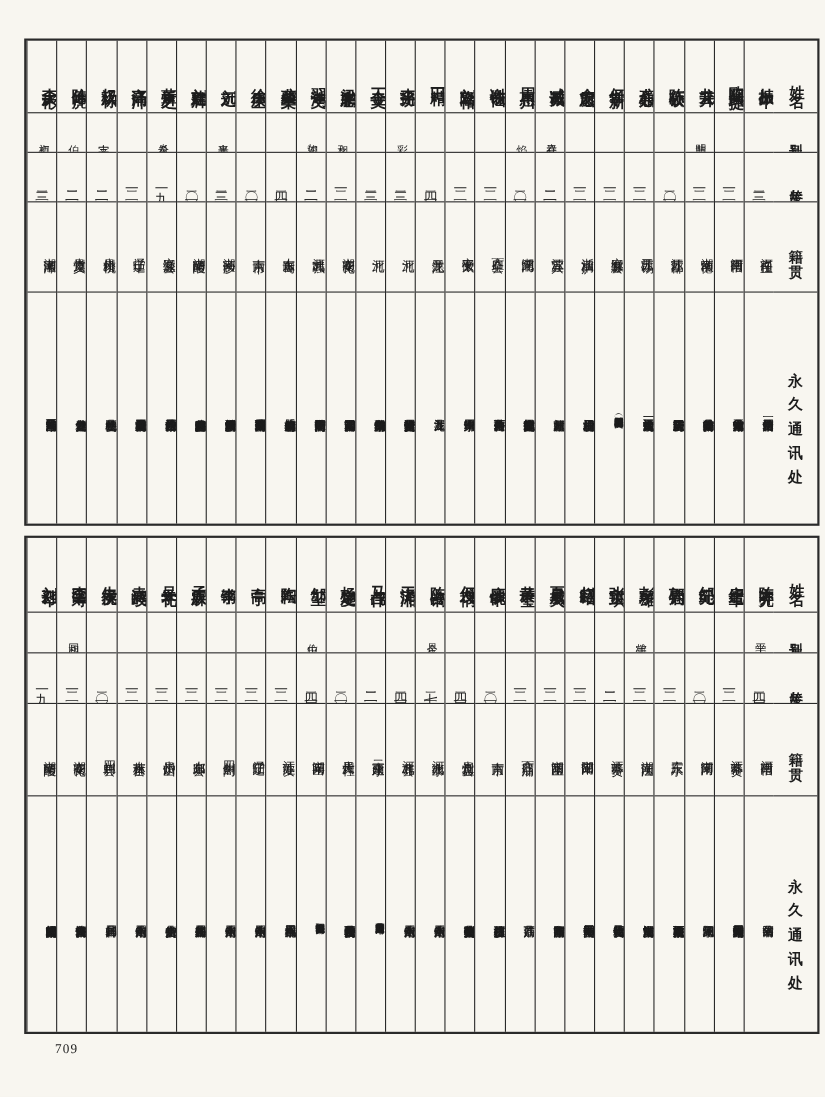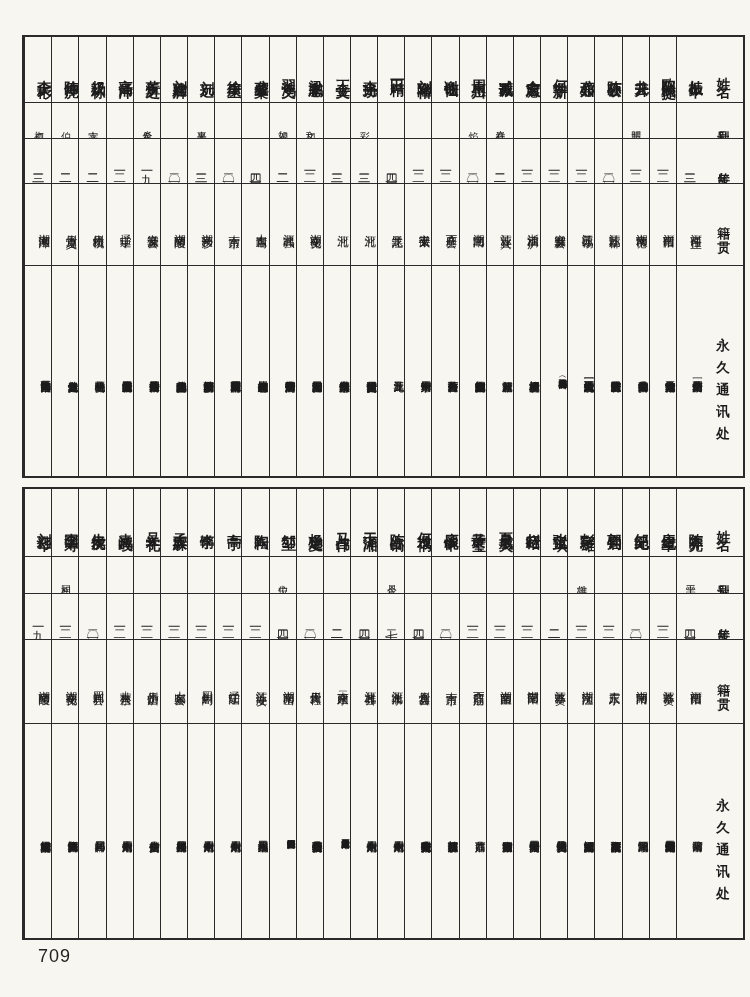--- a/index.html
+++ b/index.html
@@ -61,23 +61,23 @@
   .c-addr.two-line{font-size:8.5px;line-height:1.1;}
   
   .hdr .cell{align-items:center;font-weight:bold;}
   .hdr .c-name{font-size:14px;letter-spacing:8px;padding-top:8px;}
   .hdr .c-alias{font-size:12px;letter-spacing:1px;padding-top:2px;}
   .hdr .c-age{font-size:12px;letter-spacing:1px;padding-top:4px;}
   .hdr .c-native{font-size:13px;letter-spacing:14px;padding-top:12px;}
   .hdr .c-addr{font-size:13.5px;letter-spacing:22px;padding-top:22px;font-weight:bold;}
   
   .page-number{
-    position:absolute;left:38px;top:946px;
-    font-size:18px;letter-spacing:1px;color:#222;
-    font-family:Liberation Sans, sans-serif;
+    position:absolute;left:50px;top:946px;
+    font-size:12px;letter-spacing:1px;color:#222;
+    font-family:Liberation Serif, serif;
   }
 </style>
 </head>
 <body>
 
 <div class="page">
 
   <section class="dir-table" id="table-top">
     <div class="col hdr">
       <div class="cell c-name">姓名</div>

